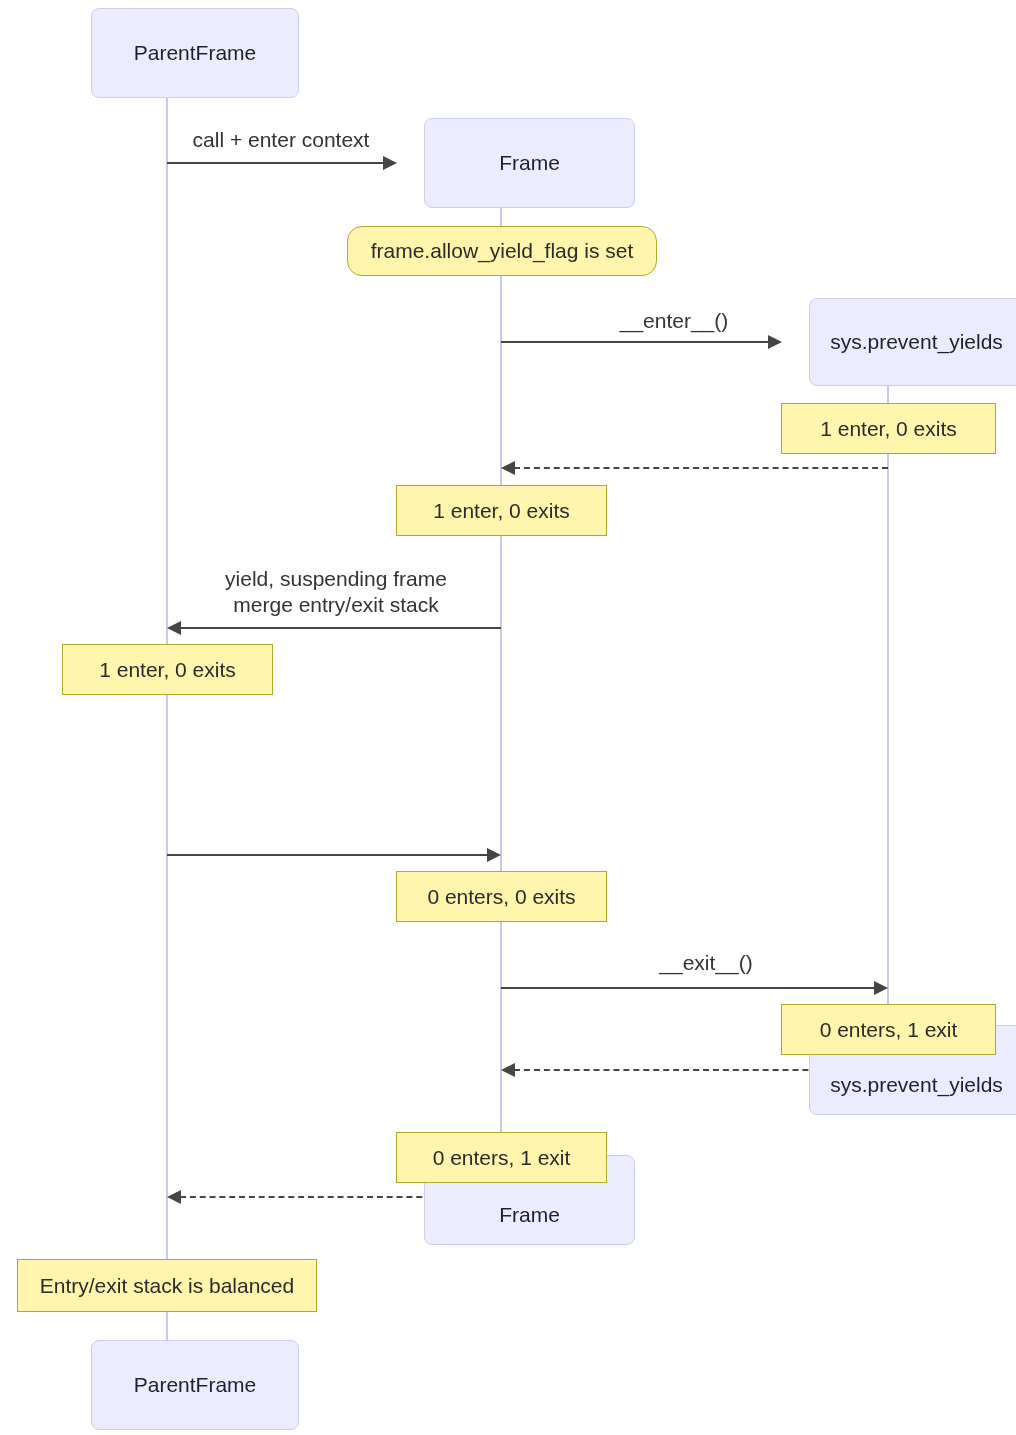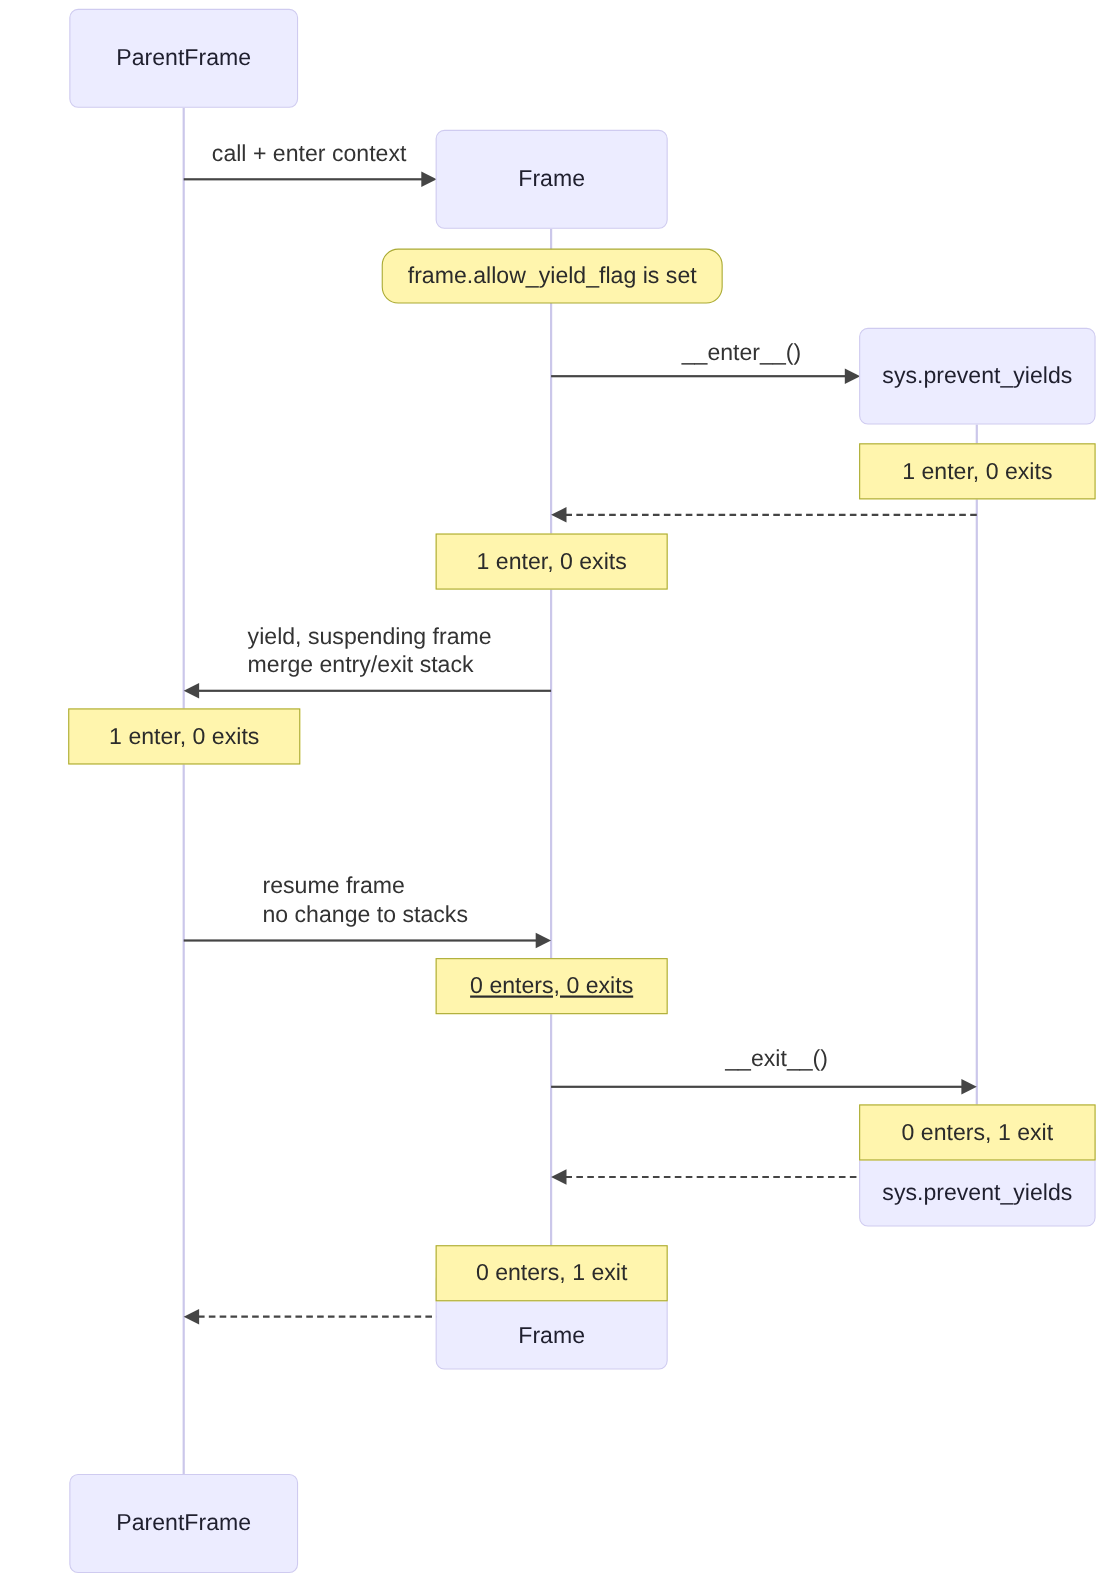--- a/index.html
+++ b/index.html
@@ -7,21 +7,21 @@
     position:relative; width:1016px; height:1435px; background:#ffffff;
     font-family:"Liberation Sans", sans-serif; color:#333;
     overflow:hidden;
   }
   .lifeline {
     position:absolute; width:2px; background:#cbc7ea; z-index:0;
   }
   .actor {
     position:absolute; background:#ececff; border:1.5px solid #cfcbf0;
     border-radius:8px; display:flex; align-items:center; justify-content:center;
-    font-size:21px; color:#1f1f2e; z-index:2; box-sizing:border-box;
+    font-size:21px; color:#1f1f2e; z-index:2; box-sizing:border-box;margin-left:28px;
   }
   .note {
     position:absolute; background:#fff5ad; border:1.5px solid #aaaa33;
     display:flex; align-items:center; justify-content:center;
     font-size:21px; color:#2b2b2b; z-index:3; box-sizing:border-box;
     text-align:center;
   }
   .mline {
     position:absolute; height:0; border-top:2px solid #454545; z-index:1;
   }
@@ -31,21 +31,21 @@
     border-top:7px solid transparent; border-bottom:7px solid transparent;
     border-left:14px solid #454545;
   }
   .ah-l {
     position:absolute; width:0; height:0; z-index:1;
     border-top:7px solid transparent; border-bottom:7px solid transparent;
     border-right:14px solid #454545;
   }
   .mlabel {
     position:absolute; transform:translateX(-50%);
-    font-size:21px; line-height:26px; color:#333; 
+    font-size:21px; line-height:26px; color:#333; text-align:center;
     white-space:pre-line; z-index:1;
   }
 </style>
 </head>
 <body>
 
 <div class="diagram">
 
   <div class="lifeline" style="left:166px; top:98px;  height:1242px;"></div>
   <div class="lifeline" style="left:500px; top:208px; height:950px;"></div>
@@ -62,22 +62,20 @@
   <div class="mline dashed" style="left:514px; top:467px; width:374px;"></div>
   <div class="ah-l" style="left:501px; top:461px;"></div>
 
   <div class="mline" style="left:180px; top:627px; width:321px;"></div>
   <div class="ah-l" style="left:167px; top:621px;"></div>
   <div class="mlabel" style="left:336px; top:566px;">yield, suspending frame
 merge entry/exit stack</div>
 
   <div class="mline" style="left:167px; top:854px; width:321px;"></div>
   <div class="ah-r" style="left:487px; top:848px;"></div>
-  <div class="mlabel" style="left:332px; top:793px;">resume frame
-no change to stacks</div>
 
   <div class="mline" style="left:501px; top:987px; width:374px;"></div>
   <div class="ah-r" style="left:874px; top:981px;"></div>
   <div class="mlabel" style="left:694px; top:950px;margin-left:12px;">__exit__()</div>
 
   <div class="mline dashed" style="left:514px; top:1069px; width:374px;"></div>
   <div class="ah-l" style="left:501px; top:1063px;"></div>
 
   <div class="mline dashed" style="left:180px; top:1196px; width:321px;"></div>
   <div class="ah-l" style="left:167px; top:1190px;"></div>
@@ -91,17 +89,18 @@
   </div>
   <div class="actor" style="left:396px; top:1155px; width:211px; height:90px;">
     <span style="position:relative; top:15px;">Frame</span>
   </div>
   <div class="actor" style="left:63px; top:1340px; width:208px; height:90px;">ParentFrame</div>
 
   <div class="note" style="left:347px; top:226px;  width:310px; height:50px;border-radius:15px;">frame.allow_yield_flag is set</div>
   <div class="note" style="left:781px; top:403px;  width:215px; height:51px;">1 enter, 0 exits</div>
   <div class="note" style="left:396px; top:485px;  width:211px; height:51px;">1 enter, 0 exits</div>
   <div class="note" style="left:62px;  top:644px;  width:211px; height:51px;">1 enter, 0 exits</div>
-  <div class="note" style="left:396px; top:871px;  width:211px; height:51px;text-decoration:underline;">0 enters, 0 exits</div>
+  <div class="note" style="left:396px; top:871px;  width:211px; height:51px;">0 enters, 0 exits</div>
   <div class="note" style="left:781px; top:1004px; width:215px; height:51px;">0 enters, 1 exit</div>
   <div class="note" style="left:396px; top:1132px; width:211px; height:51px;">0 enters, 1 exit</div>
+  <div class="note" style="left:17px;  top:1259px; width:300px; height:53px;">Entry/exit stack is balanced</div>
 
 </div>
 
 </body></html>

